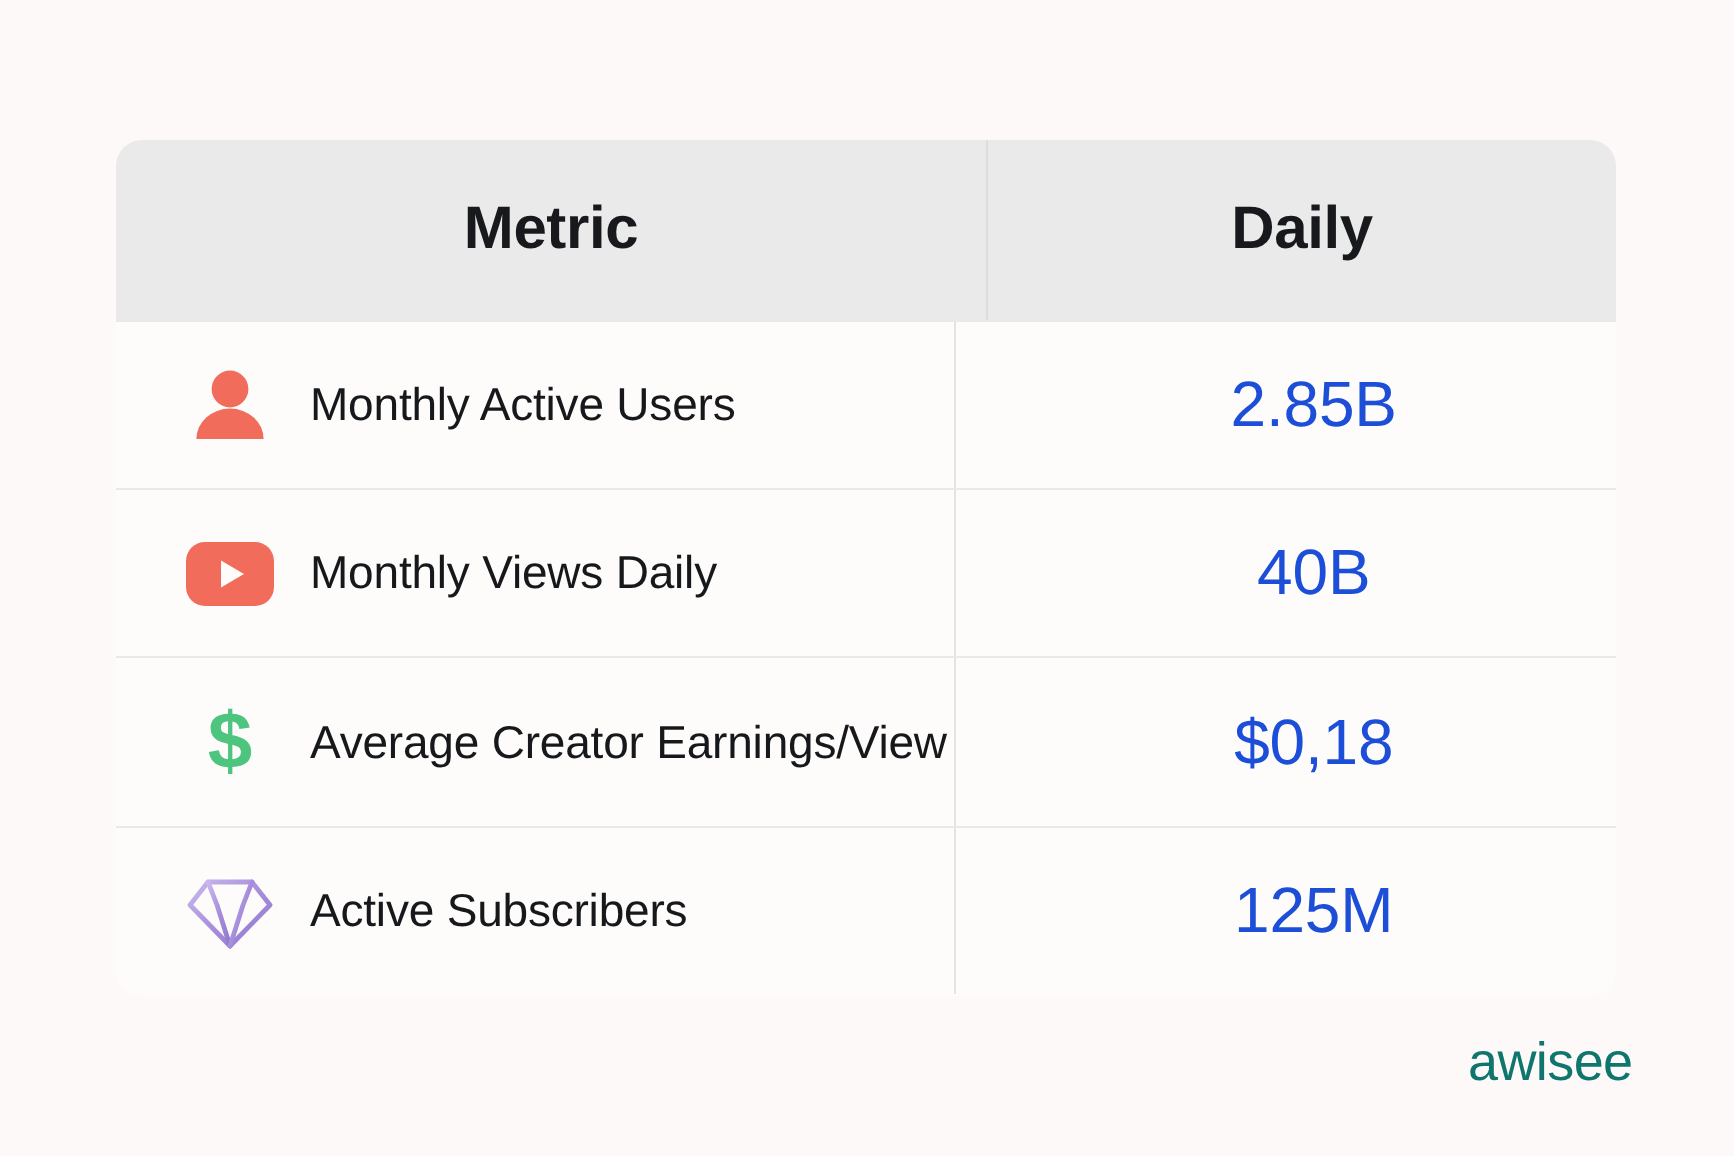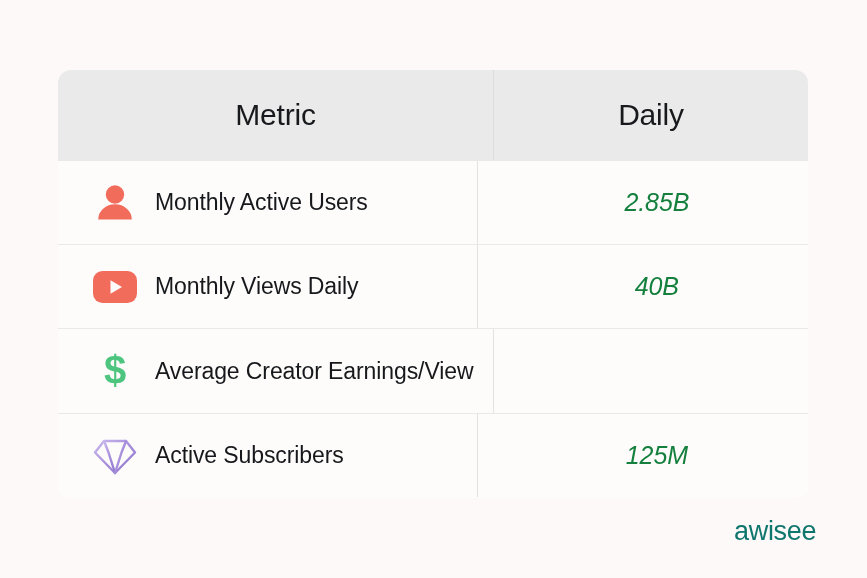--- a/index.html
+++ b/index.html
@@ -62,21 +62,21 @@
   }
 
   .header-row .cell-metric,
   .header-row .cell-value {
     justify-content: center;
     border-right-color: #dedcdc;
   }
 
   .header-text {
     font-size: 30px;
-    font-weight: 400;
+    font-weight: 700;
     color: #17191c;
     letter-spacing: -0.2px;
   }
 
   .data-row {
     height: 84px;
     background: #fdfcfb;
     border-top: 1.4px solid #eae8e8;
     gap: 28px;
   }
@@ -104,25 +104,24 @@
 
   .metric-label {
     font-size: 23px;
     font-weight: 500;
     color: #16181b;
     line-height: 1.33;
     letter-spacing: -0.1px;
   }
 
   .value-text {
-    font-size: 25px;
+    font-size: 32px;
     font-weight: 500;
-    color: #15803d;
+    color: #1d4ed8;
     letter-spacing: -0.1px;
-    font-style: italic;
   }
 
   
   .watermark {
     position: absolute;
     left: 734px;
     top: 516px;
     font-size: 27px;
     font-weight: 500;
     color: #0f766e;
@@ -183,20 +182,23 @@
     <div class="row data-row tall">
       <div class="cell-metric">
         <div class="metric-inner">
           <span class="icon-slot">
             <svg width="40" height="46" viewBox="0 0 40 46" aria-hidden="true">
               <text x="20" y="36" text-anchor="middle" font-family="Liberation Sans, sans-serif" font-size="40" font-weight="bold" fill="#4ec57f">$</text>
             </svg>
           </span>
           <span class="metric-label">Average Creator Earnings/View</span>
         </div>
+      </div>
+      <div class="cell-value">
+        <span class="value-text">$0,18</span>
       </div>
     </div>
 
     <div class="row data-row">
       <div class="cell-metric">
         <div class="metric-inner">
           <span class="icon-slot">
             <svg width="46" height="42" viewBox="0 0 46 42" aria-hidden="true">
               <defs>
                 <linearGradient id="gemgrad" x1="0" y1="0" x2="1" y2="1">

